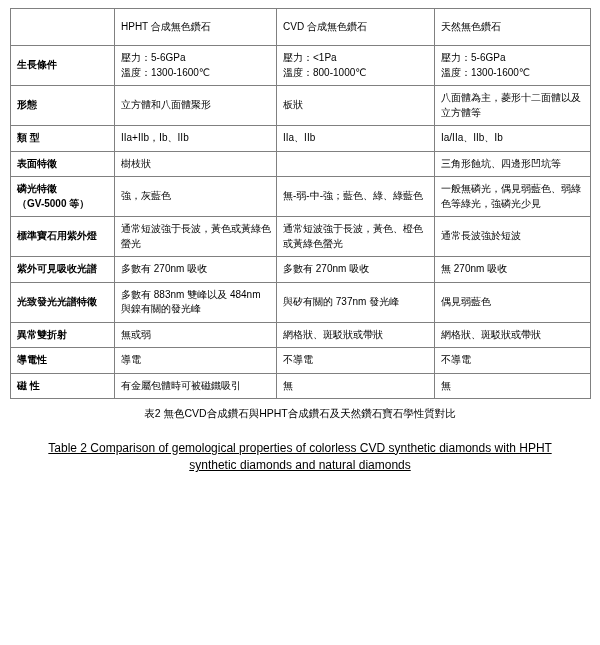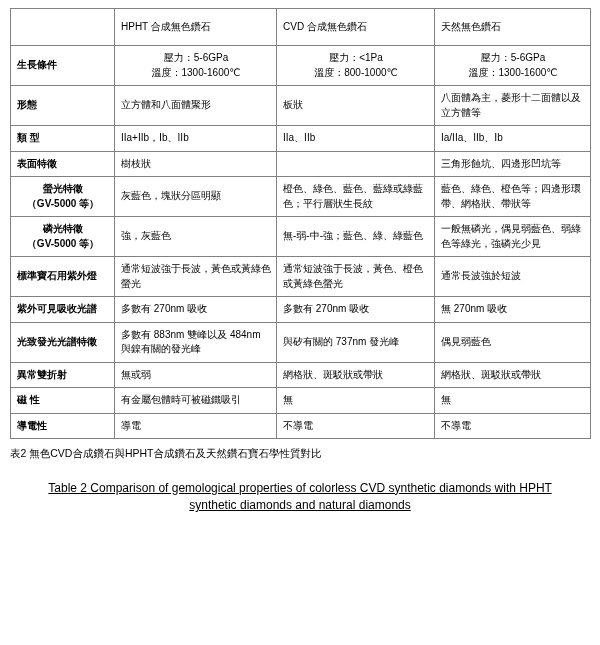--- a/index.html
+++ b/index.html
@@ -36,22 +36,23 @@
     padding: 5px 5px 5px 6px;
     text-align: left;
     font-weight: normal;
   }
   table.props th {
     height: 26px;
   }
   table.props td.rowhead {
     font-weight: bold;
   }
-  .cellline { display: block; text-align: center; }
+  .cellline { display: block; }
   .caption-zh {
+    text-align: center;
     font-size: 10.5px;
     margin-top: 7px;
     line-height: 1.5;
   }
   .caption-en {
     text-align: center;
     font-size: 12px;
     margin-top: 18px;
     line-height: 1.45;
     padding: 0 28px;
@@ -107,29 +108,20 @@
         <td>Ia/IIa、IIb、Ⅰb</td>
       </tr>
       <tr>
         <td class="rowhead">表面特徵</td>
         <td>樹枝狀</td>
         <td></td>
         <td>三角形蝕坑、四邊形凹坑等</td>
       </tr>
       <tr>
         <td class="rowhead">
-          <span class="cellline">螢光特徵</span>
-          <span class="cellline sub">（GV-5000 等）</span>
-        </td>
-        <td>灰藍色，塊狀分區明顯</td>
-        <td>橙色、綠色、藍色、藍綠或綠藍色；平行層狀生長紋</td>
-        <td>藍色、綠色、橙色等；四邊形環帶、網格狀、帶狀等</td>
-      </tr>
-      <tr>
-        <td class="rowhead">
           <span class="cellline">磷光特徵</span>
           <span class="cellline sub">（GV-5000 等）</span>
         </td>
         <td>強，灰藍色</td>
         <td>無-弱-中-強；藍色、綠、綠藍色</td>
         <td>一般無磷光，偶見弱藍色、弱綠色等綠光，強磷光少見</td>
       </tr>
       <tr>
         <td class="rowhead">標準寶石用紫外燈</td>
         <td>通常短波強于長波，黃色或黃綠色螢光</td>
@@ -148,30 +140,30 @@
         <td>與矽有關的 737nm 發光峰</td>
         <td>偶見弱藍色</td>
       </tr>
       <tr>
         <td class="rowhead">異常雙折射</td>
         <td>無或弱</td>
         <td>網格狀、斑駁狀或帶狀</td>
         <td>網格狀、斑駁狀或帶狀</td>
       </tr>
       <tr>
+        <td class="rowhead">導電性</td>
+        <td>導電</td>
+        <td>不導電</td>
+        <td>不導電</td>
+      </tr>
+      <tr>
         <td class="rowhead">磁  性</td>
         <td>有金屬包體時可被磁鐵吸引</td>
         <td>無</td>
         <td>無</td>
-      </tr>
-      <tr>
-        <td class="rowhead">導電性</td>
-        <td>導電</td>
-        <td>不導電</td>
-        <td>不導電</td>
       </tr>
     </tbody>
   </table>
 
   <div class="caption-zh">表2 無色CVD合成鑽石與HPHT合成鑽石及天然鑽石寶石學性質對比</div>
   <div class="caption-en">
     <span>Table 2 Comparison of gemological properties of colorless CVD synthetic diamonds with HPHT</span>
     <span>synthetic diamonds and natural diamonds</span>
   </div>
 

